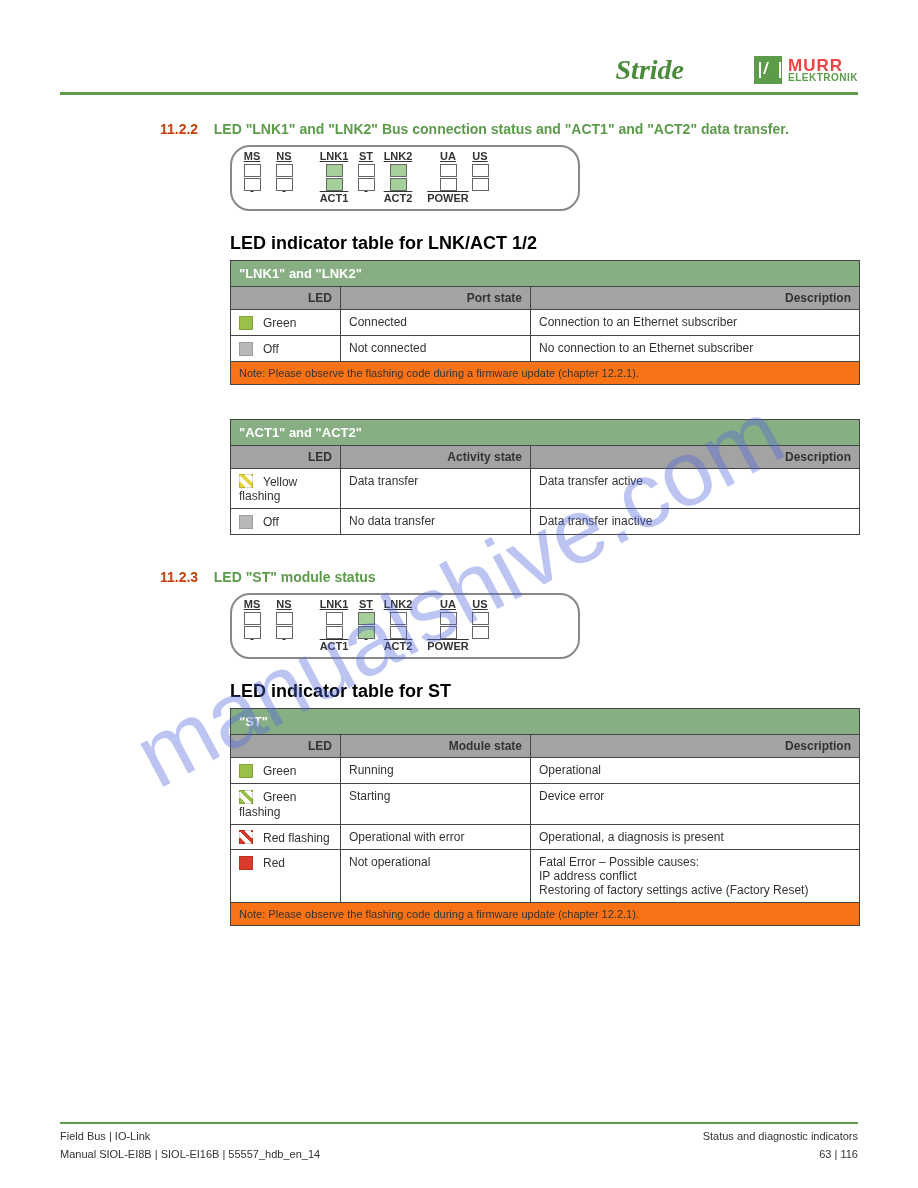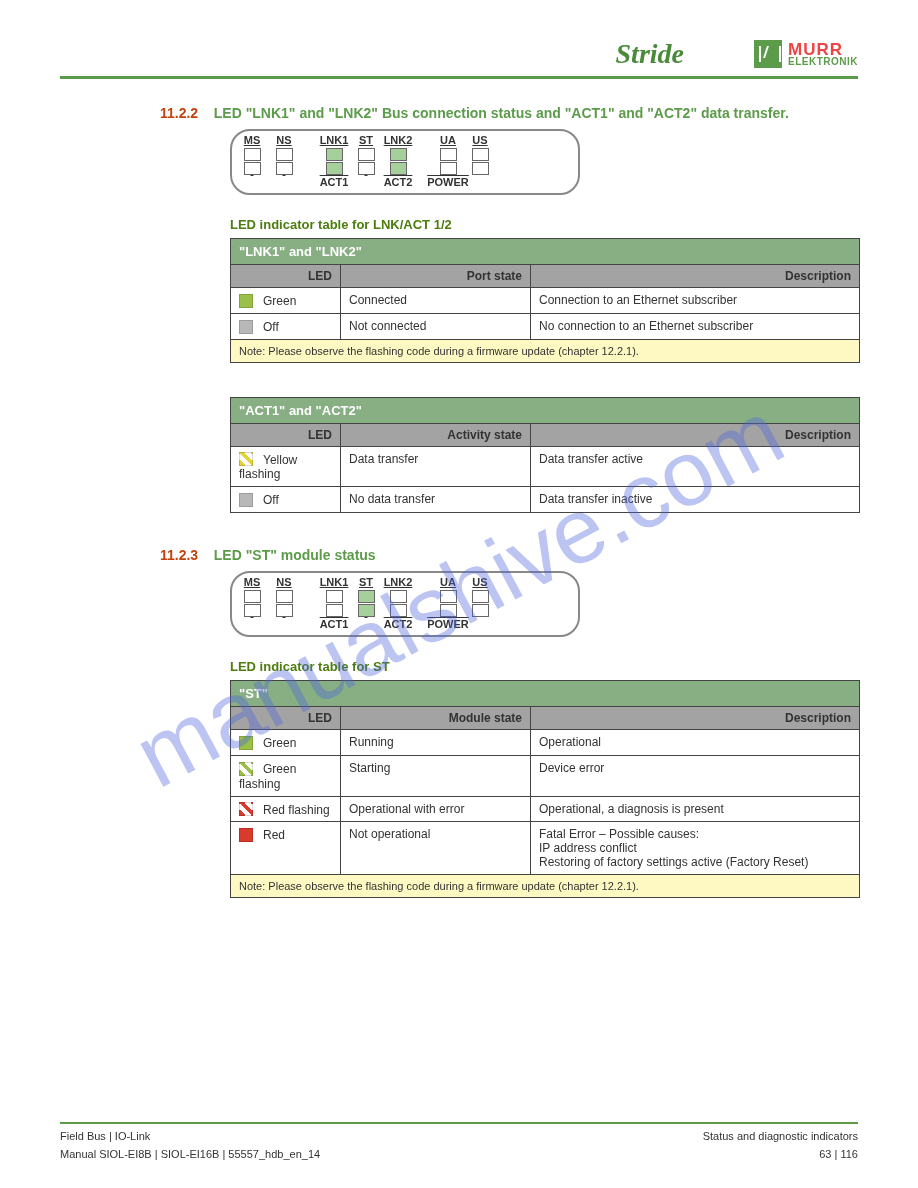--- a/index.html
+++ b/index.html
@@ -6,21 +6,21 @@
   body {
     font-family: Arial, Helvetica, sans-serif;
     font-size: 13px;
     color: #333;
     width: 918px;
     height: 1188px;
     position: relative;
     background: #fff;
   }
   .page {
-    padding: 38px 60px 50px 60px;
+    padding: 54px 60px 50px 60px;
   }
   .header {
     display: flex;
     justify-content: flex-end;
     align-items: center;
     gap: 70px;
     padding-bottom: 6px;
   }
   .stride-logo {
     font-family: Georgia, serif;
@@ -81,21 +81,21 @@
     margin-bottom: 22px;
     position: relative;
   }
   .panel-pair { display: flex; gap: 4px; }
   .led-col { display: flex; flex-direction: column; align-items: center; width: 28px; }
   .led-top-label { font-size: 11px; font-weight: bold; height: 13px; text-decoration: underline; text-align: center; white-space: nowrap; }
   .led-box { width: 17px; height: 13px; border: 1px solid #666; margin-top: 1px; }
   .led-box.hl { background: #a5cf9b; }
   .led-bottom-label { font-size: 11px; font-weight: bold; height: 13px; text-decoration: overline; margin-top: 1px; white-space: nowrap; }
 
-  .table-title { color: #4d7c0f; font-weight: bold; font-size: 13px; margin-left: 170px; margin-bottom: 6px; }
+  .table-title { color: #000000; font-weight: bold; font-size: 18px; margin-left: 170px; margin-bottom: 6px; }
 
   table.led {
     margin-left: 170px;
     width: 630px;
     border-collapse: collapse;
     margin-bottom: 34px;
   }
   table.led th.bar {
     background: #88af84;
     color: #fff;
@@ -116,21 +116,21 @@
   table.led td {
     border: 1px solid #444;
     font-size: 12px;
     padding: 5px 8px;
     vertical-align: top;
     background: #fff;
     margin-left: 32px;
   }
   table.led td.note {
     font-size: 11px;
-    background: #fef9c3;
+    background: #f97316;
   }
   .col-led { width: 110px; }
   .col-state { width: 190px; }
 
   .swatch {
     display: inline-block;
     width: 14px; height: 14px;
     vertical-align: middle;
     margin-right: 10px;
     border: 1px solid rgba(0,0,0,0.15);

